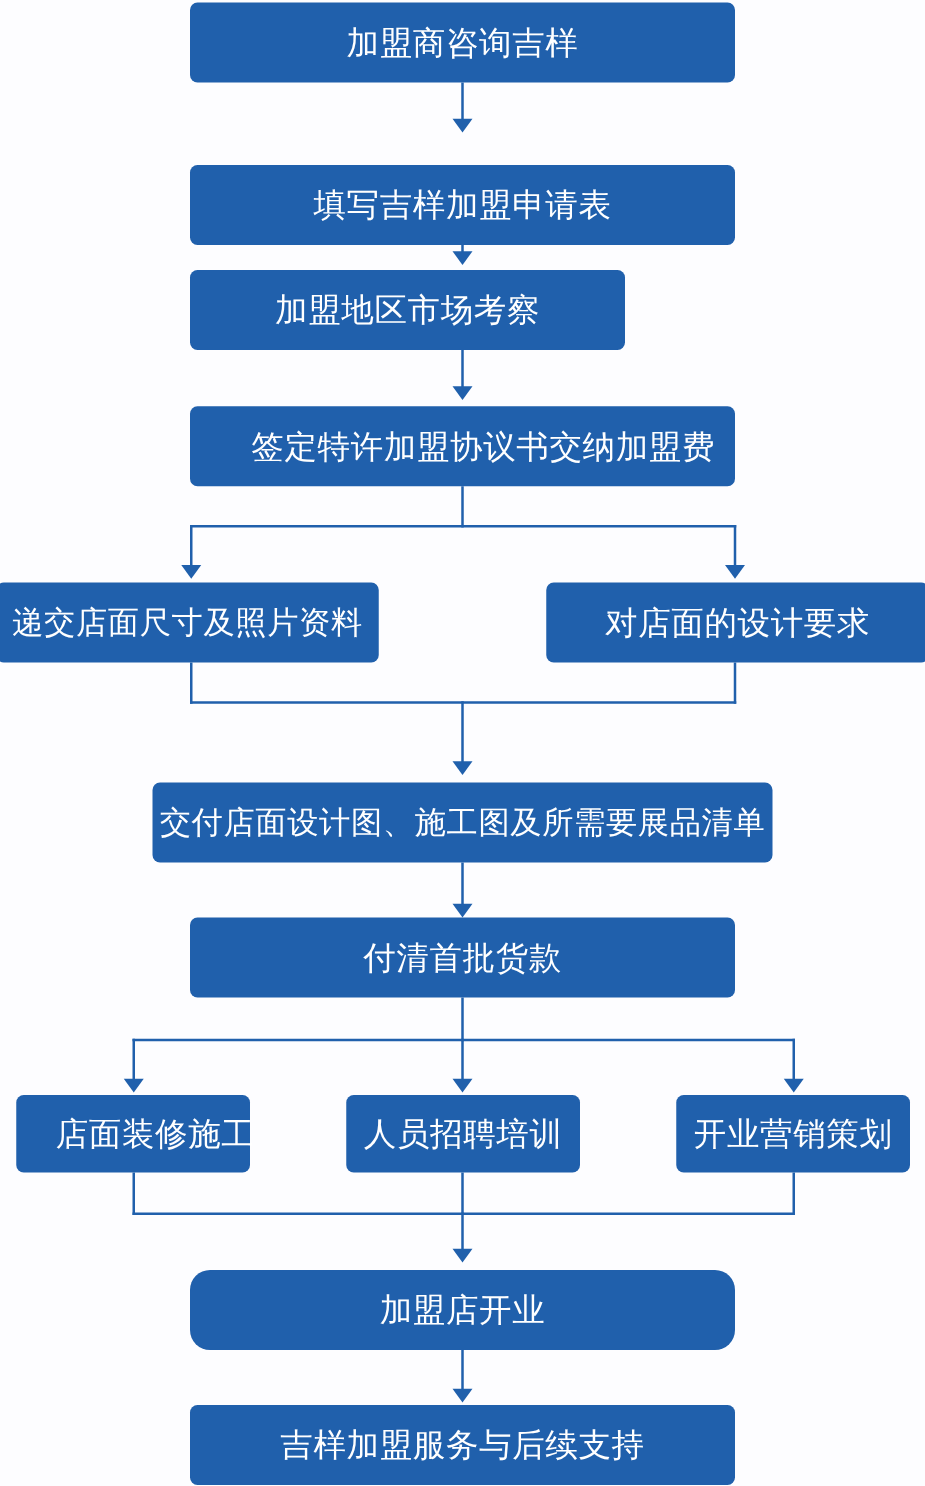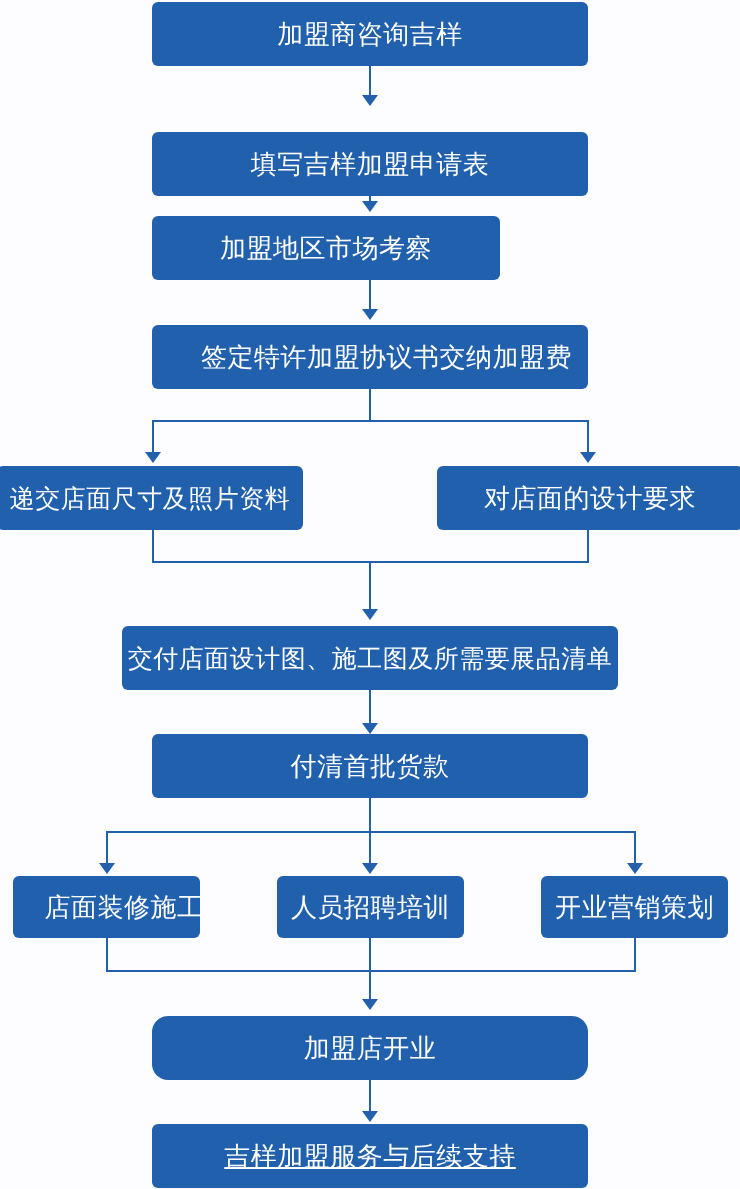--- a/index.html
+++ b/index.html
@@ -111,15 +111,15 @@
   <div class="conn vline" style="left:634px; top:938px; height:34px;"></div>
   <div class="conn hline" style="left:106px; top:970px; width:530px;"></div>
   <div class="conn vline" style="left:369px; top:970px; height:32px;"></div>
   <div class="arrowhead" style="left:362px; top:999px;"></div>
 
   <div class="node" style="left:152px; top:1016px; width:436px; height:64px;border-radius:16px;">加盟店开业</div>
 
   <div class="conn vline" style="left:369px; top:1080px; height:34px;"></div>
   <div class="arrowhead" style="left:362px; top:1111px;"></div>
 
-  <div class="node" style="left:152px; top:1124px; width:436px; height:64px;text-decoration:underline;">吉样加盟服务与后续支持</div>
+  <div class="node" style="left:152px; top:1124px; width:436px; height:64px;">吉样加盟服务与后续支持</div>
 
 </div>
 
 </body></html>

